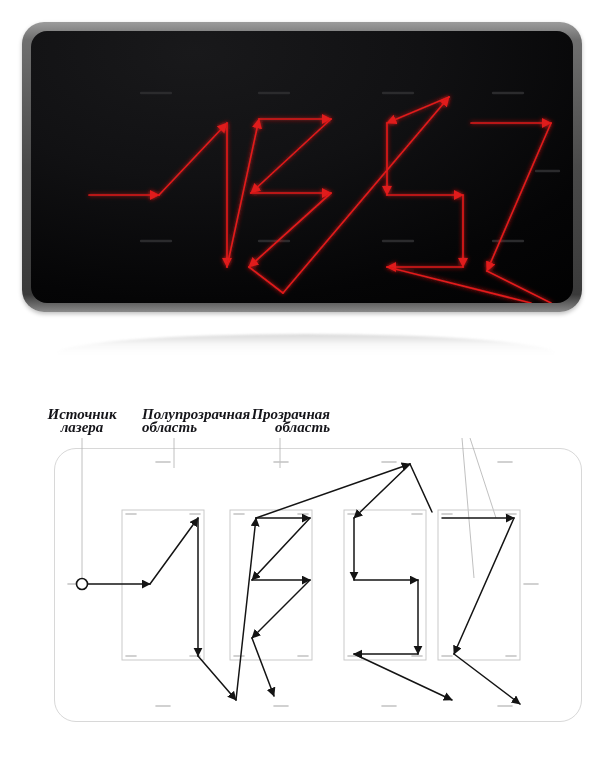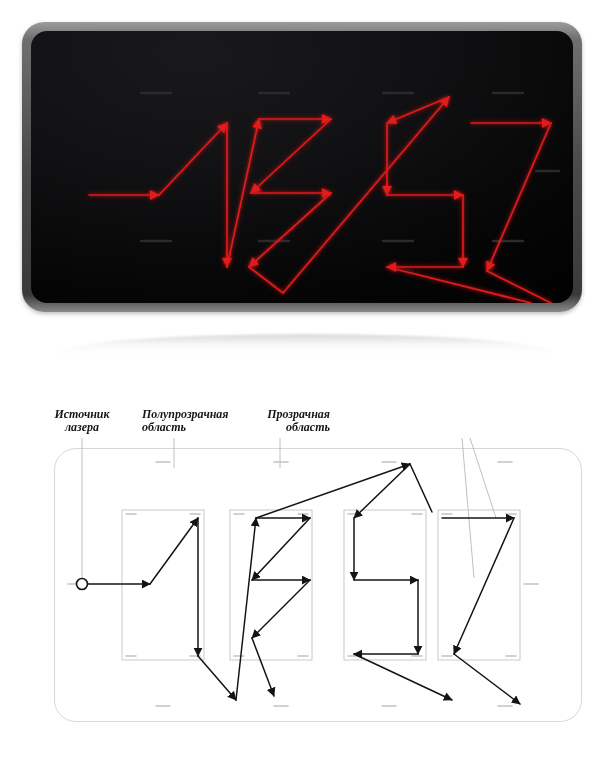--- a/index.html
+++ b/index.html
@@ -72,21 +72,21 @@
     box-sizing: border-box;
     border: 1px solid #d8d8d8;
     border-radius: 22px;
     background: #fff;
   }
   .label {
     position: absolute;
     font-family: "Liberation Serif", serif;
     font-style: italic;
     font-weight: bold;
-    font-size: 12px;
+    font-size: 15px;
     line-height: 13px;
     color: #15151a;
     white-space: pre-line;
   }
   #label-laser   { left: 24px;  top: 8px;  width: 72px; text-align: center; }
   #label-semi    { left: 108px; top: 8px;  width: 96px; text-align: left; margin-left: 12px; }
   #label-clear   { left: 212px; top: 8px;  width: 96px; text-align: right; }
   #label-mirror  { left: 368px; top: 8px;  width: 160px; text-align: left; }
 
   svg { display: block; }

